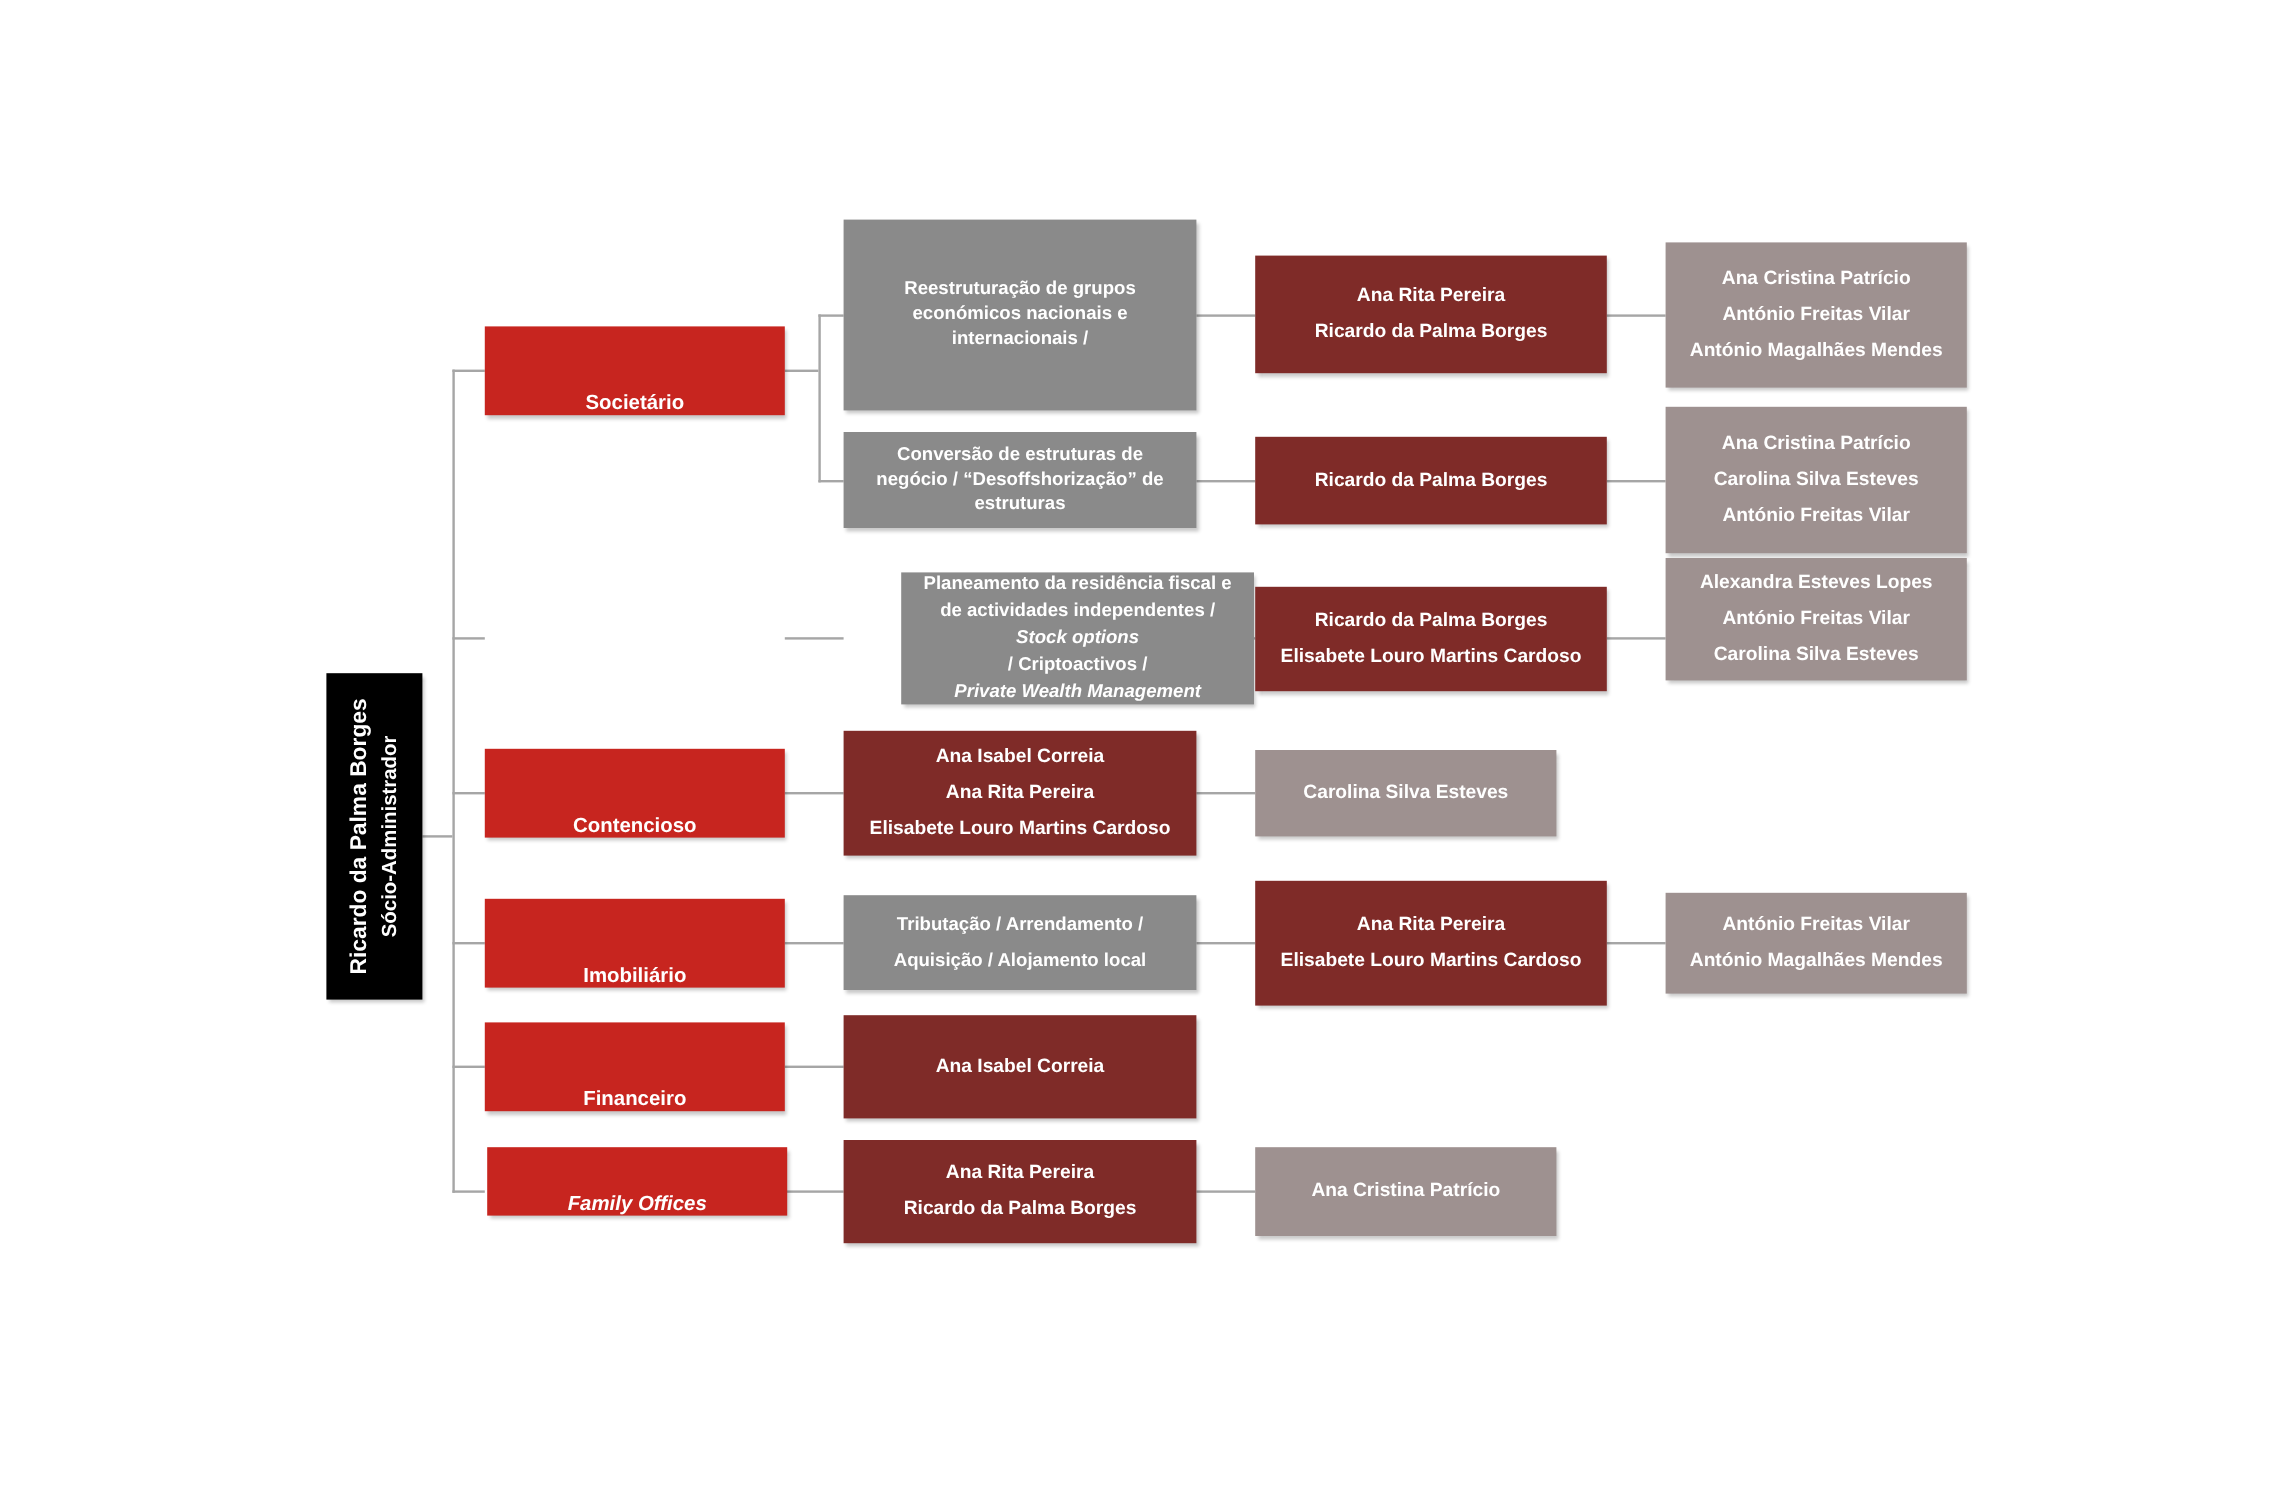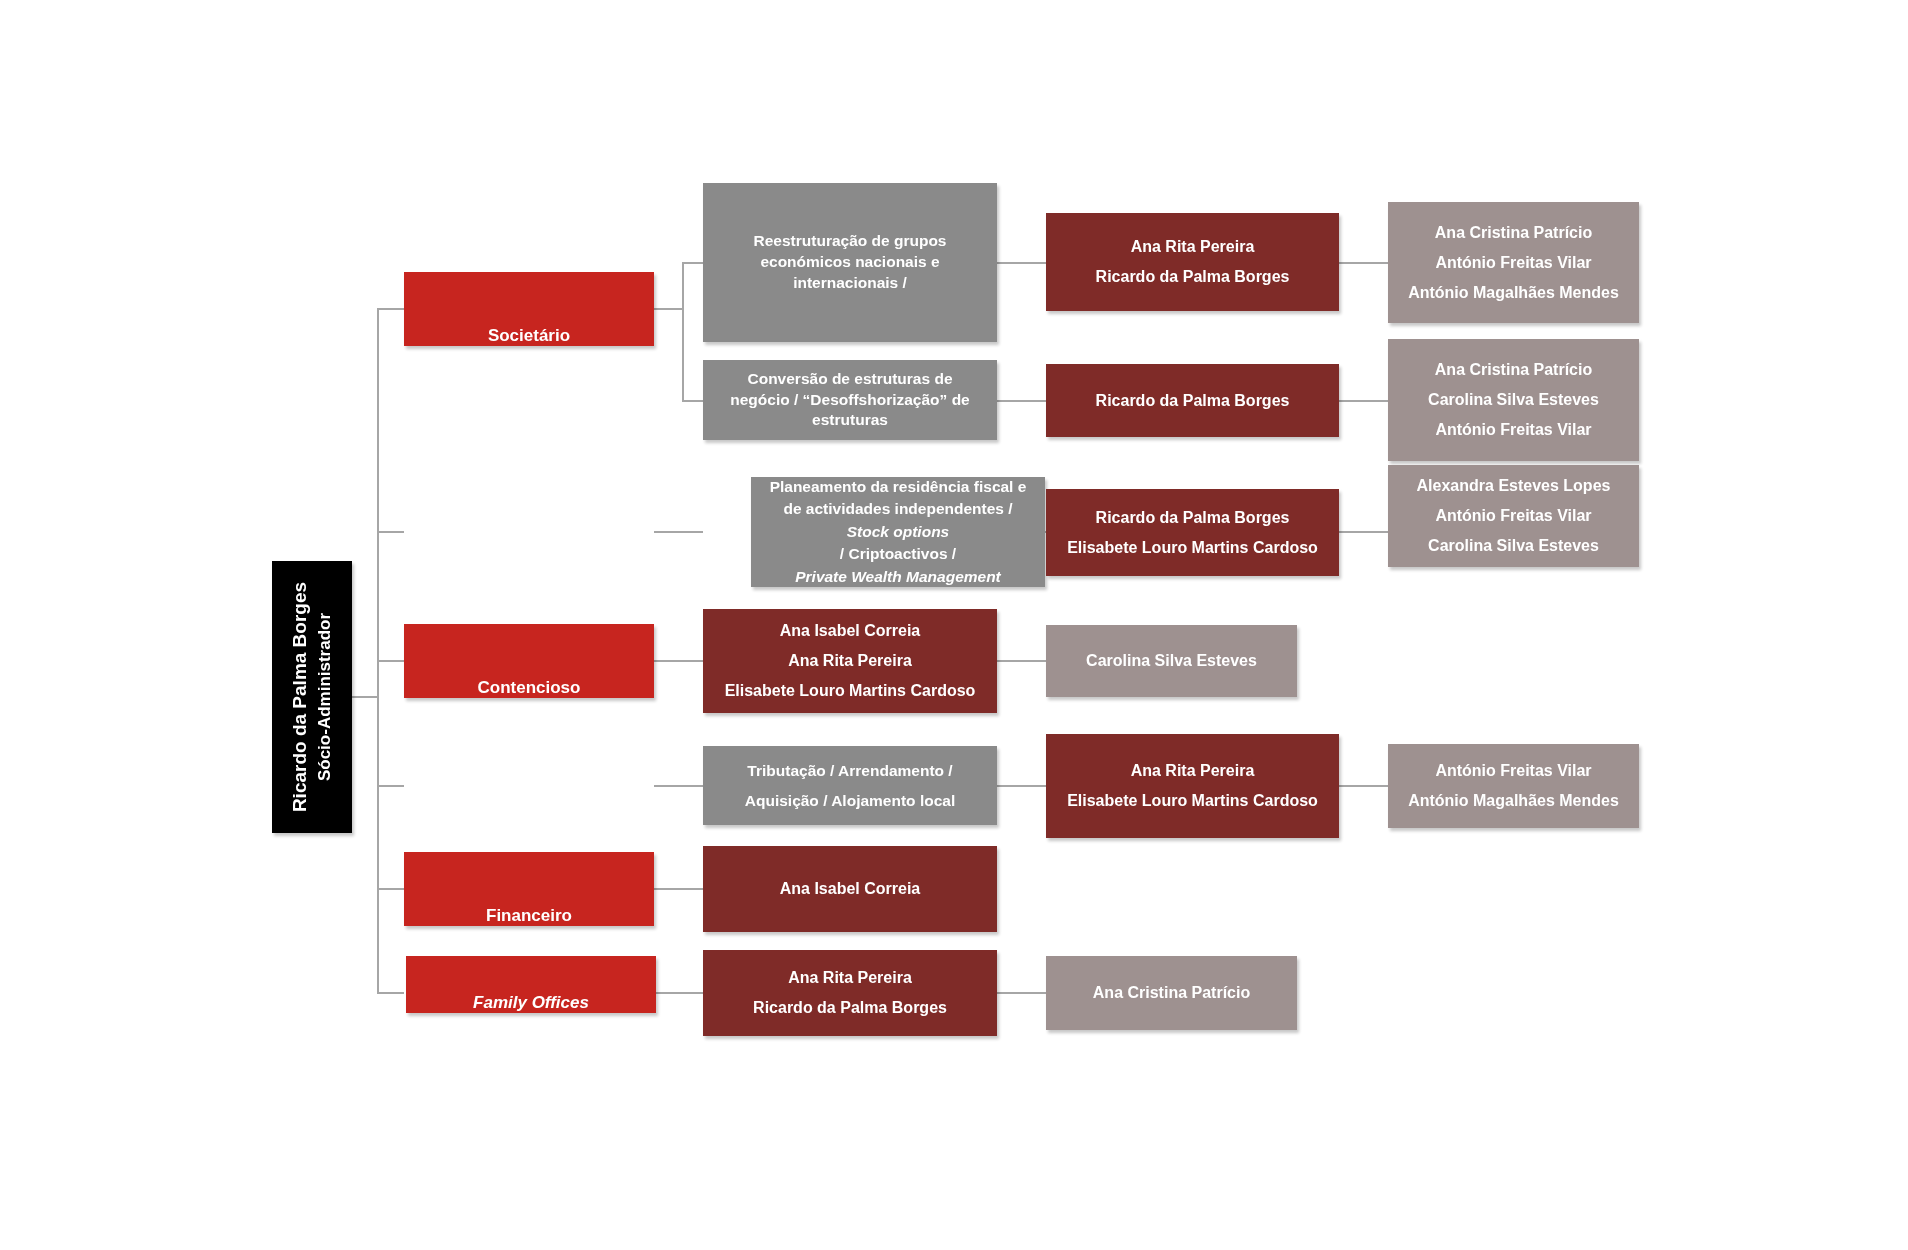--- a/index.html
+++ b/index.html
@@ -76,20 +76,23 @@
       <div class="root-name">Ricardo da Palma Borges</div>
       <div class="root-role">Sócio-Administrador</div>
     </div>
   </div>
 
   <div class="node cat" style="left:404px;top:272px;width:250px;height:74px">
     <div>Societário</div>
   </div>
   <div class="node cat" style="left:404px;top:624px;width:250px;height:74px">
     <div>Contencioso</div>
+  </div>
+  <div class="node cat" style="left:404px;top:749px;width:250px;height:74px">
+    <div>Imobiliário</div>
   </div>
   <div class="node cat" style="left:404px;top:852px;width:250px;height:74px">
     <div>Financeiro</div>
   </div>
   <div class="node cat" style="left:406px;top:956px;width:250px;height:57px">
     <div class="italic">Family Offices</div>
   </div>
 
   <div class="node detail" style="left:703px;top:183px;width:294px;height:159px">
       <div class="para">Reestruturação de grupos económicos nacionais e internacionais /</div>

